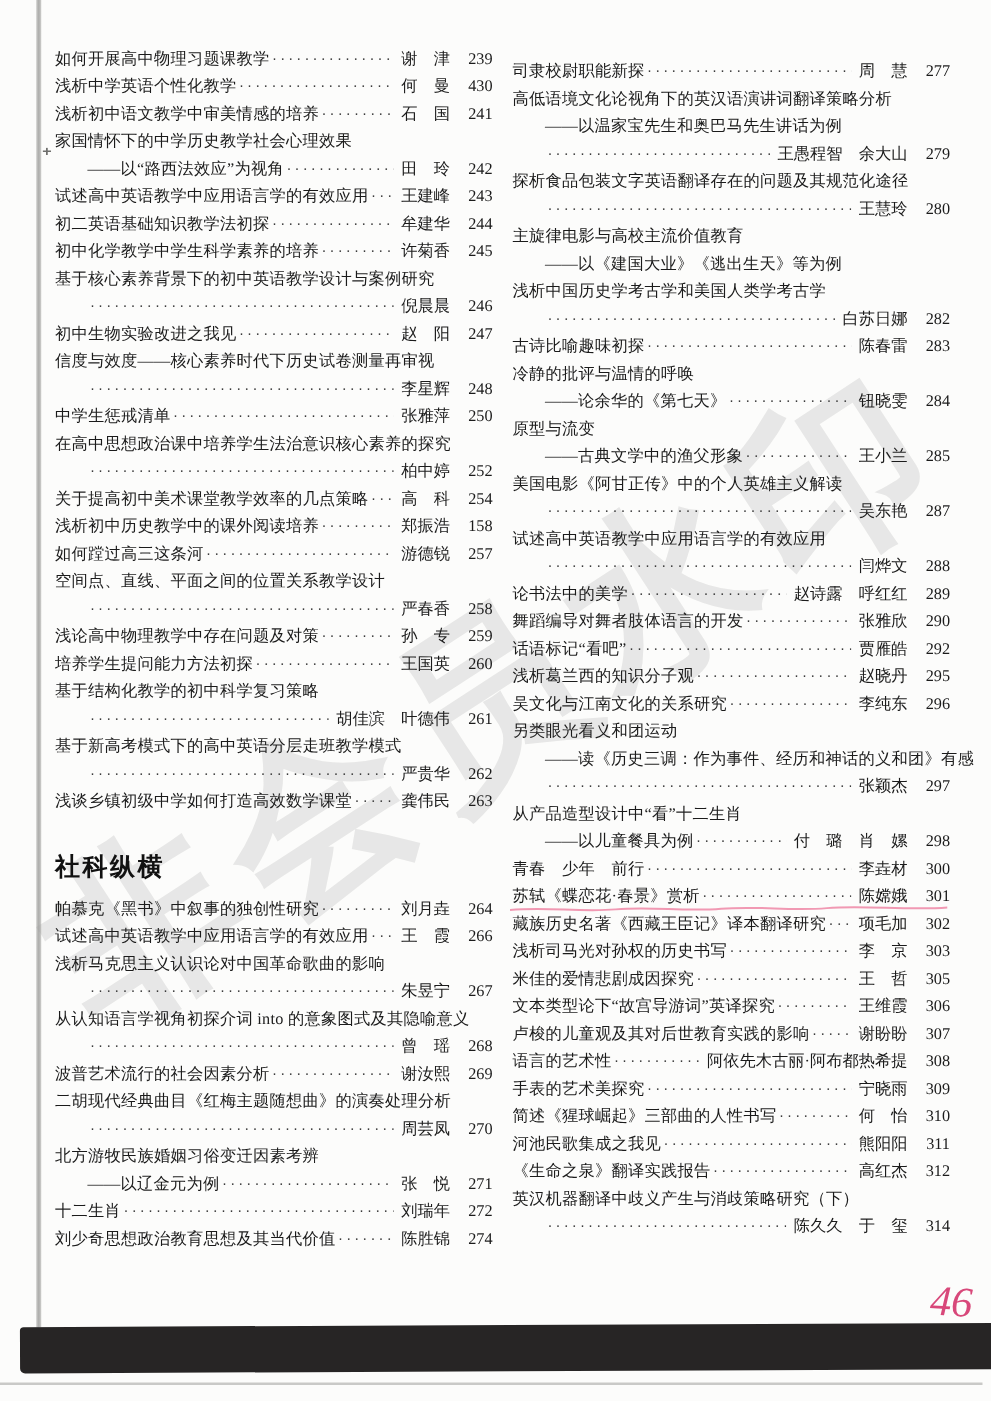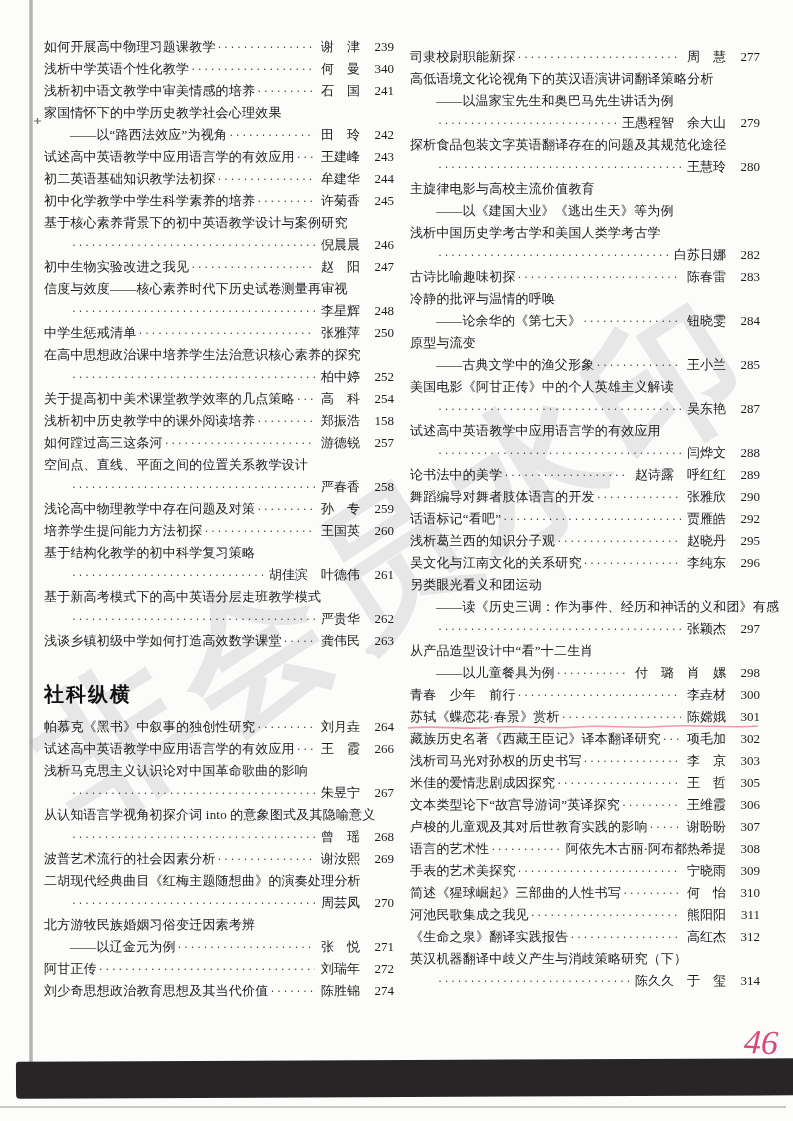--- a/index.html
+++ b/index.html
@@ -76,21 +76,21 @@
             <span class="leader"></span>
             <span class="a">谢　津</span>
             <span class="p">239</span>
           </div>
         </div>
         <div>
           <div class="row">
             <span class="t">浅析中学英语个性化教学</span>
             <span class="leader"></span>
             <span class="a">何　曼</span>
-            <span class="p">340</span>
+            <span class="p">430</span>
           </div>
         </div>
         <div>
           <div class="row">
             <span class="t">浅析初中语文教学中审美情感的培养</span>
             <span class="leader"></span>
             <span class="a">石　国</span>
             <span class="p">241</span>
           </div>
         </div>
@@ -314,21 +314,21 @@
           </div>
           <div class="row indent">
             <span class="t">——以辽金元为例</span>
             <span class="leader"></span>
             <span class="a">张　悦</span>
             <span class="p">271</span>
           </div>
         </div>
         <div>
           <div class="row">
-            <span class="t">阿甘正传</span>
+            <span class="t">十二生肖</span>
             <span class="leader"></span>
             <span class="a">刘瑞年</span>
             <span class="p">272</span>
           </div>
         </div>
         <div>
           <div class="row">
             <span class="t">刘少奇思想政治教育思想及其当代价值</span>
             <span class="leader"></span>
             <span class="a">陈胜锦</span>

